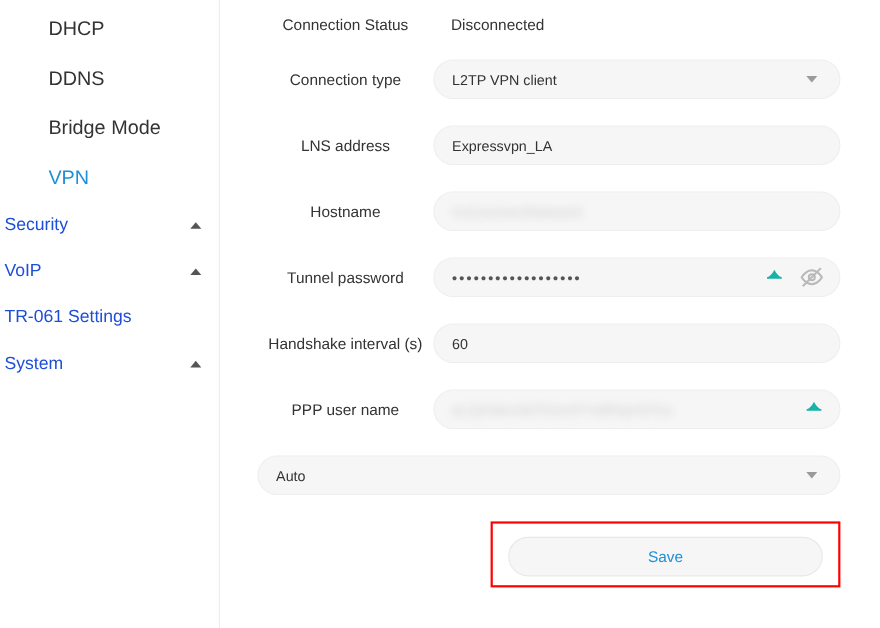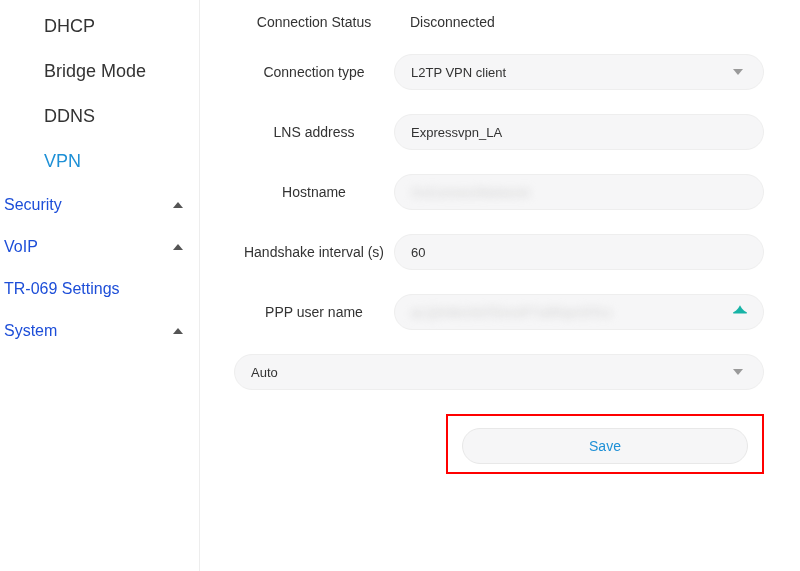--- a/index.html
+++ b/index.html
@@ -25,34 +25,34 @@
   .save-wrap { display:flex; justify-content:flex-end; margin-top: 4px;}
   .save-box { border:2px solid #f00; padding:12px 14px 8px; width: 318px; display:flex; justify-content:center;}
   .save-btn { width: 288px; height: 36px; border-radius: 999px; background:#f6f6f7; border:1px solid #e8e8e8; display:flex; align-items:center; justify-content:center; color:#1e90d6; font-size:14px; cursor:pointer; }
 </style>
 </head>
 <body>
 
 <div class="page">
   <aside class="sidebar">
     <div class="sub-item"><span>DHCP</span></div>
+    <div class="sub-item"><span>DDNS</span></div>
     <div class="sub-item"><span>Bridge Mode</span></div>
-    <div class="sub-item"><span>DDNS</span></div>
     <div class="sub-item active"><span>VPN</span></div>
 
     <div class="group-head">
       <span>Security</span>
       <span class="chev"></span>
     </div>
     <div class="group-head">
       <span>VoIP</span>
       <span class="chev"></span>
     </div>
     <div class="group-head">
-      <span>TR-069 Settings</span>
+      <span>TR-061 Settings</span>
     </div>
     <div class="group-head">
       <span>System</span>
       <span class="chev"></span>
     </div>
   </aside>
 
   <main class="main">
     <div class="row">
       <div class="row-label">Connection Status</div>
@@ -74,20 +74,36 @@
       </div>
     </div>
 
     <div class="row">
       <div class="row-label">Hostname</div>
       <div class="field">
         <span class="blur">XxConnectNetwork</span>
       </div>
     </div>
 
+    <div class="row">
+      <div class="row-label">Tunnel password</div>
+      <div class="field">
+        <span class="dots">••••••••••••••••••</span>
+        <div class="endicons">
+          <svg class="tent" viewBox="0 0 24 24">
+              <path d="M12 3 C9 9 5 12 3 12 L3 14 L21 14 L21 12 C19 12 15 9 12 3 Z" fill="#17b3a6"></path>
+            </svg>
+          <svg class="eye" viewBox="0 0 24 24" fill="none" stroke="#888" stroke-width="2">
+              <path d="M2 12s4-7 10-7 10 7 10 7-4 7-10 7S2 12 2 12z"></path>
+              <circle cx="12" cy="12" r="3"></circle>
+              <line x1="3" y1="21" x2="21" y2="3"></line>
+            </svg>
+        </div>
+      </div>
+    </div>
 
     <div class="row">
       <div class="row-label">Handshake interval (s)</div>
       <div class="field">
         <span>60</span>
       </div>
     </div>
 
     <div class="row">
       <div class="row-label">PPP user name</div>

